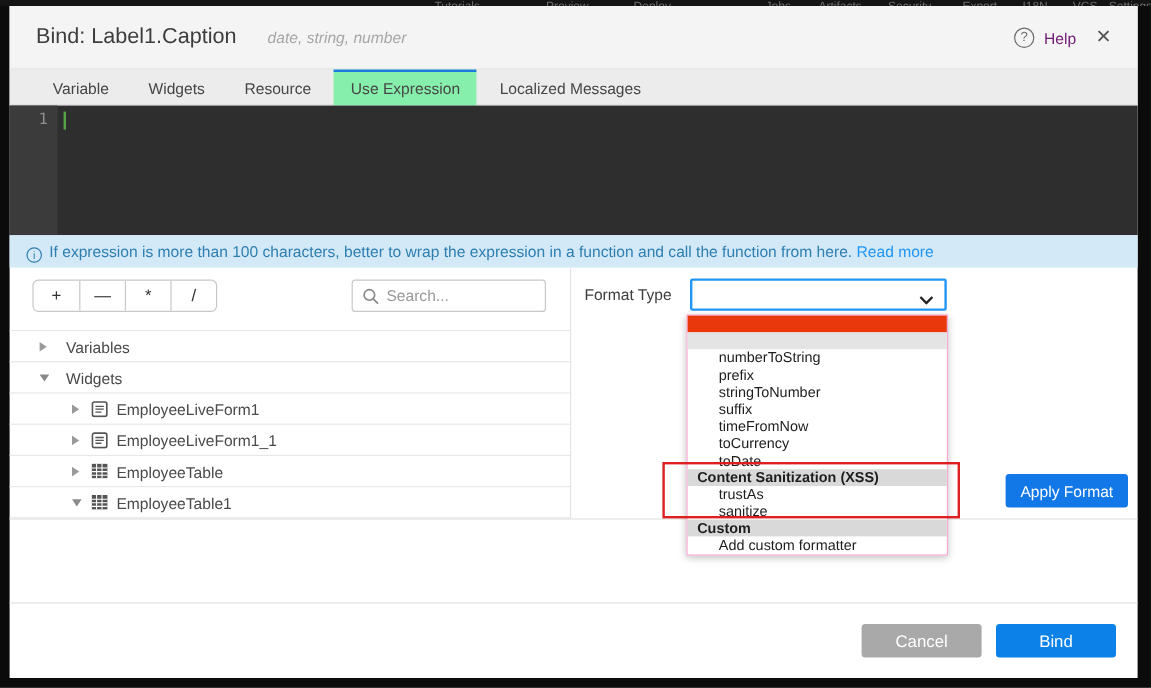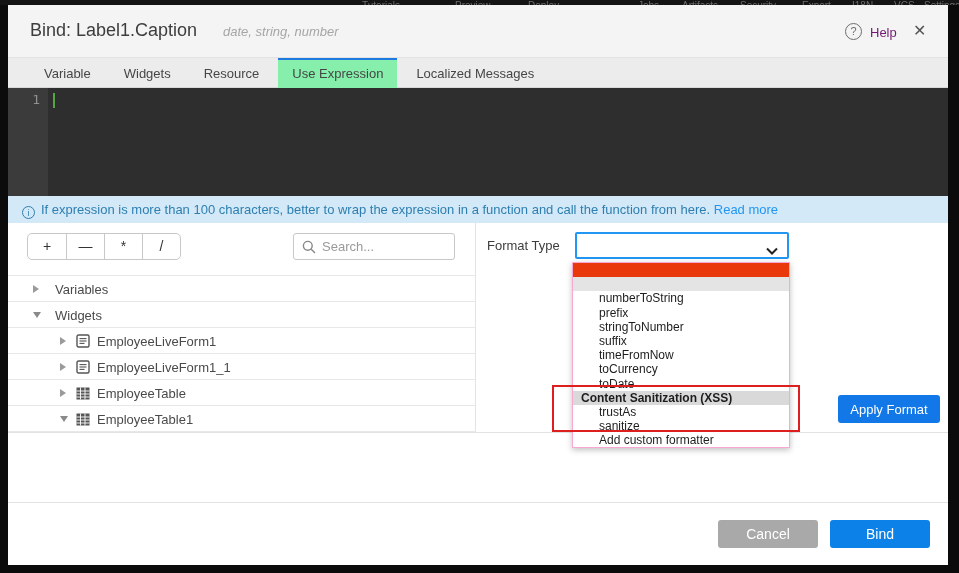--- a/index.html
+++ b/index.html
@@ -263,20 +263,21 @@
     <div class="dd-row dd-item">numberToString</div>
     <div class="dd-row dd-item">prefix</div>
     <div class="dd-row dd-item">stringToNumber</div>
     <div class="dd-row dd-item">suffix</div>
     <div class="dd-row dd-item">timeFromNow</div>
     <div class="dd-row dd-item">toCurrency</div>
     <div class="dd-row dd-item">toDate</div>
     <div class="dd-row dd-group">Content Sanitization (XSS)</div>
     <div class="dd-row dd-item">trustAs</div>
     <div class="dd-row dd-item">sanitize</div>
+    <div class="dd-row dd-group">Custom</div>
     <div class="dd-row dd-item">Add custom formatter</div>
   </div>
 
   <button class="cancel-btn">Cancel</button>
   <button class="bind-btn">Bind</button>
 
 </div>
 
 <div class="annotation"></div>
 

